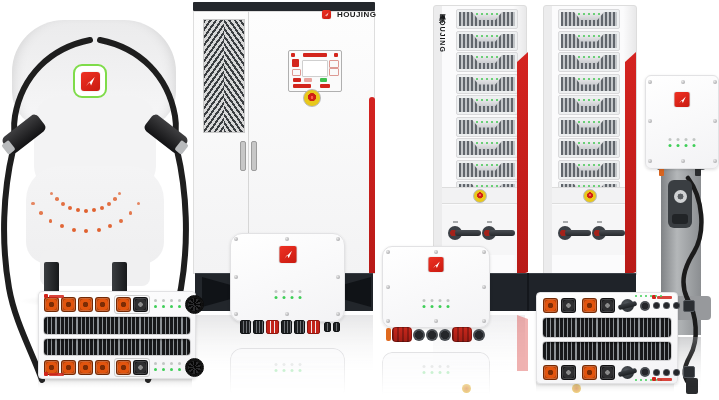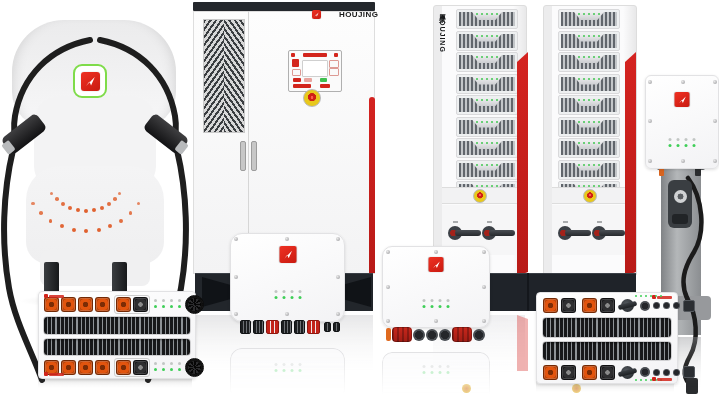--- a/index.html
+++ b/index.html
@@ -137,21 +137,21 @@
       <span class="dispbit" style="left:40px;top:9px;width:8px;height:6px;border:1px solid #dd9a94"></span>
       <span class="dispbit" style="left:40px;top:17px;width:8px;height:6px;border:1px solid #dd9a94"></span>
       <span class="dispbit" style="left:4px;top:27px;width:8px;height:4px;background:#d3251c"></span>
       <span class="dispbit" style="left:15px;top:27px;width:8px;height:4px;background:#e8a49e"></span>
       <span class="dispbit" style="left:31px;top:27px;width:7px;height:4px;background:#3fbf4f"></span>
       <span class="dispbit" style="left:4px;top:33px;width:18px;height:4px;background:#d3251c"></span>
       <span class="dispbit" style="left:31px;top:33px;width:10px;height:4px;background:#d3251c"></span>
     </div>
     <div class="abs estop" style="left:110px;top:89px;width:16px;height:16px"></div>
 
-    <div class="abs" style="left:119px;top:10px;display:flex;gap:18px;align-items:center">
+    <div class="abs" style="left:129px;top:10px;display:flex;gap:6px;align-items:center">
       <span class="curlogo" style="width:9px;height:9px">
         <svg viewBox="0 0 10 10">
             <path d="M2.2,8.8 L8.6,2.2 L5.9,8.4 L4.7,5.5 Z" fill="#fff"></path>
           </svg>
       </span>
       <span style="font:bold 8px 'Liberation Sans',sans-serif;color:#1a1a1a;letter-spacing:.4px">HOUJING</span>
     </div>
 
     <div class="abs" style="left:176px;top:97px;width:6px;height:176px;border-radius:3px 3px 0 0;background:linear-gradient(180deg,#d42320,#b81a17)"></div>
     <div class="abs" style="left:2px;top:273px;width:178px;height:38px;background:#22262b;box-shadow:inset 0 1px 0 #3a3f46">

